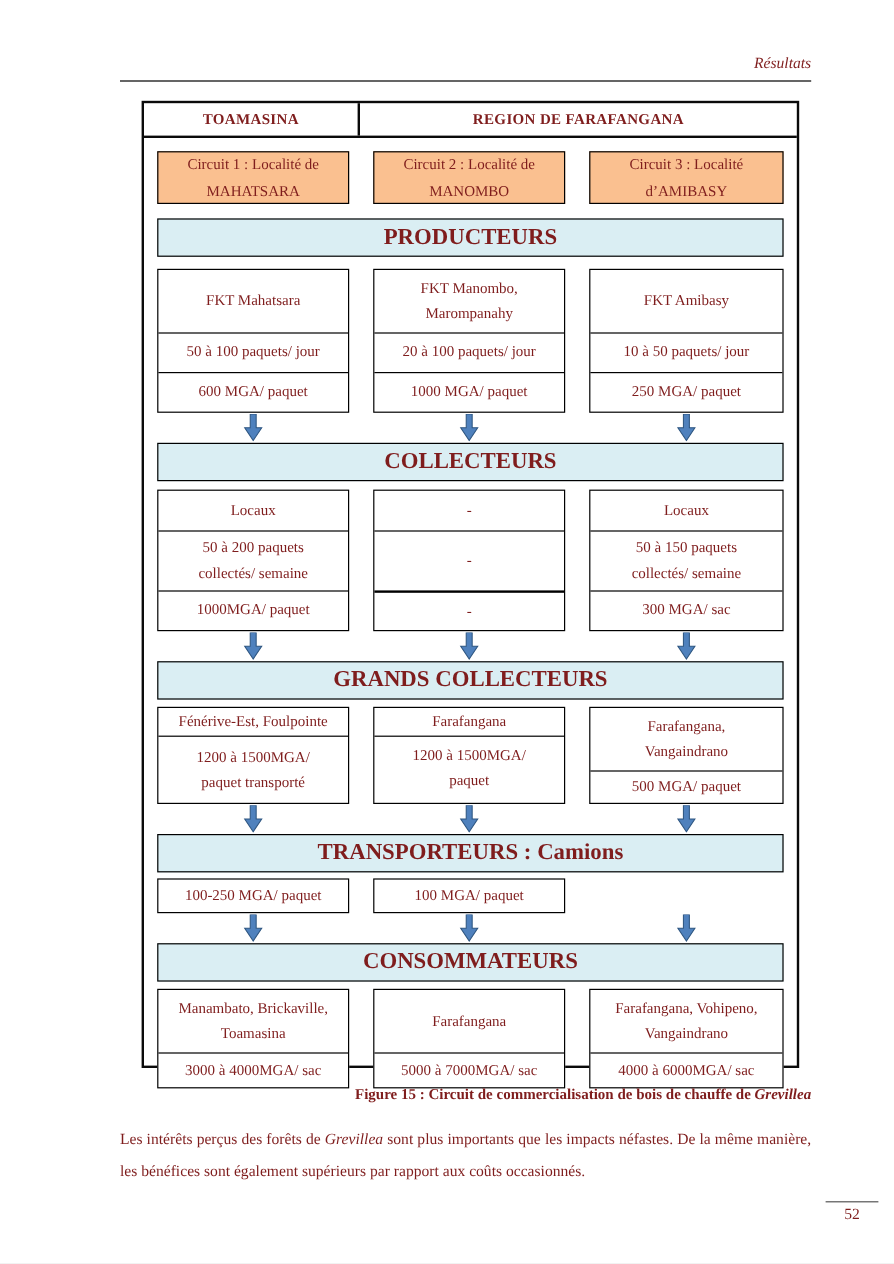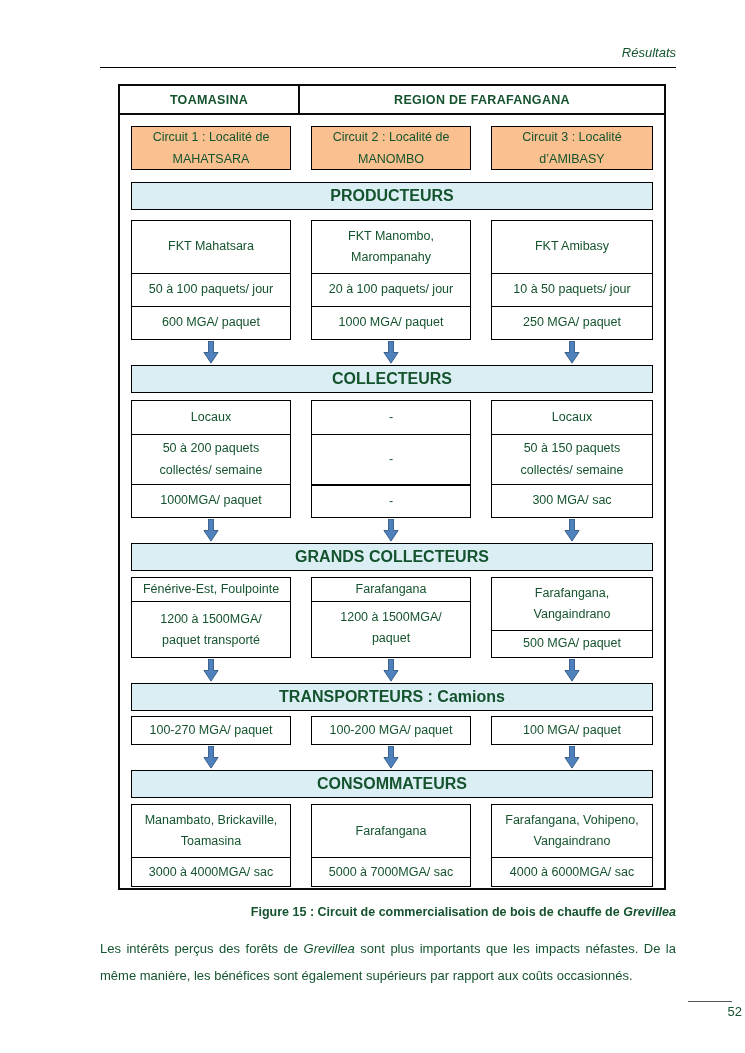--- a/index.html
+++ b/index.html
@@ -1,17 +1,17 @@
 <!DOCTYPE html>
 <html><head>
 <meta charset="utf-8">
 <style>
   html,body{margin:0;padding:0;background:#e8e8e8;}
   .page{position:relative;width:745px;height:1053px;margin:0 auto;background:#ffffff;
-        font-family:Liberation Sans, sans-serif;color:#14532d;overflow:hidden;}
+        font-family:Liberation Serif, serif;color:#7f1d1d;overflow:hidden;}
 
   
   .running-head{position:absolute;top:45px;left:100px;width:576px;text-align:right;
                 font-style:italic;font-size:13px;}
   .head-rule{position:absolute;top:67px;left:100px;width:576px;border-top:1.5px solid #000;}
 
   
   .frame{position:absolute;left:118px;top:84px;width:548px;height:806px;
          box-sizing:border-box;border:2.5px solid #0a0a0a;background:#fff;}
   .frame-header{display:flex;border-bottom:2.5px solid #0a0a0a;height:27px;}
@@ -21,21 +21,21 @@
   .fh-right{flex:1;border-radius:13px;}
 
   .content{padding:0 11px;}
   .row3{display:grid;grid-template-columns:160px 160px 162px;column-gap:20px;}
 
   .circuit{box-sizing:border-box;background:#FAC090;border:1px solid #000;height:44px;
            display:flex;align-items:center;justify-content:center;text-align:center;
            white-space:pre-line;font-size:12.5px;line-height:1.8;margin-top:11px;}
 
   .banner{box-sizing:border-box;border:1px solid #000;background:#DAEEF3;text-align:center;
-          font-weight:bold;font-size:16px;padding:4px 0;}
+          font-weight:bold;font-size:19px;padding:4px 0;}
   .mt12{margin-top:12px;} .mt10{margin-top:10px;} .mt7{margin-top:7px;}
   .mt6{margin-top:6px;} .mt5{margin-top:5px;}
 
   .stack{box-sizing:border-box;border:1px solid #000;background:#fff;}
   .cell{box-sizing:border-box;display:flex;align-items:center;justify-content:center;
         text-align:center;white-space:pre-line;font-size:12.5px;line-height:1.7;
         padding:1px 3px;}
   .cell + .cell{border-top:1px solid #000;}
   .bt2 + .cell{border-top:2px solid #000;}
   .h24{min-height:23px;} .h28{min-height:27px;} .h30{min-height:29px;}
@@ -47,21 +47,21 @@
   
   .caption{position:absolute;top:905px;left:100px;width:576px;text-align:right;
            font-weight:bold;font-size:12.5px;}
   .caption .sp{font-style:italic;}
   .bodytext{position:absolute;top:936px;left:100px;width:576px;font-size:13px;
             line-height:2.05;text-align:justify;}
   .bodytext .sp{font-style:italic;}
 
   
   .foot-rule{position:absolute;top:1001px;right:13px;width:44px;border-top:1px solid #555;}
-  .page-num{position:absolute;top:1004px;right:3px;width:44px;text-align:right;font-size:13px;}
+  .page-num{position:absolute;top:1004px;right:13px;width:44px;text-align:center;font-size:13px;}
 </style>
 </head>
 <body>
 
 <div class="page">
 
   <div class="running-head">Résultats</div>
   <div class="head-rule"></div>
 
   <div class="frame">
@@ -192,24 +192,21 @@
         <div class="arrow-cell">
             <svg width="18" height="23" viewBox="0 0 18 26">
               <path d="M6.2 0 L11.8 0 L11.8 13 L17 13 L9 25 L1 13 L6.2 13 Z" fill="#4F81BD" stroke="#2E5681" stroke-width="1"></path>
             </svg>
           </div>
       </div>
 
       <div class="banner">TRANSPORTEURS : Camions</div>
       <div class="row3 mt5">
         <div class="stack">
-          <div class="cell h28">100-270 MGA/ paquet</div>
-        </div>
-        <div class="stack">
-          <div class="cell h28">100-200 MGA/ paquet</div>
+          <div class="cell h28">100-250 MGA/ paquet</div>
         </div>
         <div class="stack">
           <div class="cell h28">100 MGA/ paquet</div>
         </div>
       </div>
 
       <div class="arrows">
         <div class="arrow-cell">
             <svg width="18" height="23" viewBox="0 0 18 26">
               <path d="M6.2 0 L11.8 0 L11.8 13 L17 13 L9 25 L1 13 L6.2 13 Z" fill="#4F81BD" stroke="#2E5681" stroke-width="1"></path>

